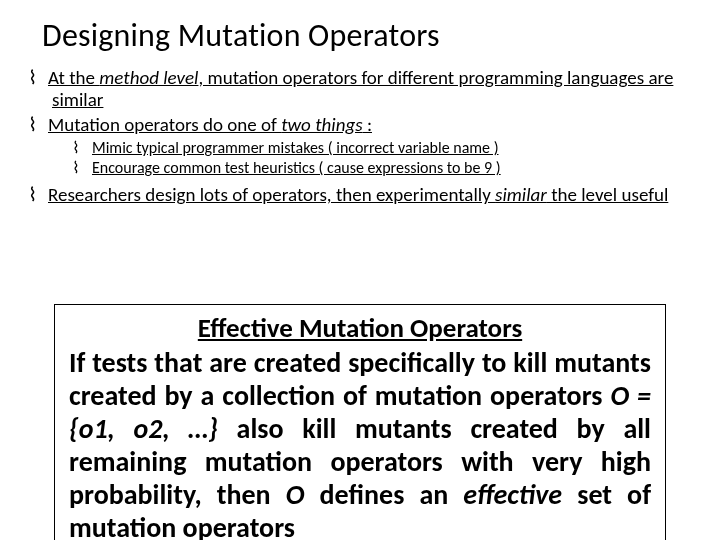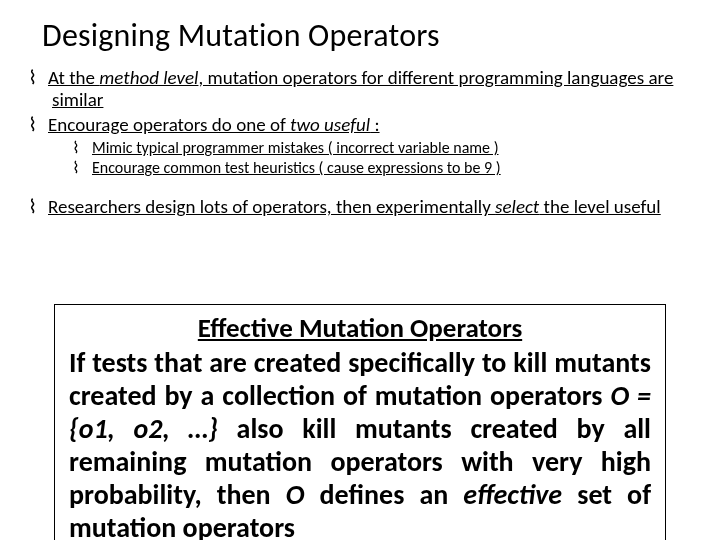--- a/index.html
+++ b/index.html
@@ -32,21 +32,21 @@
     line-height: 1.18;
   }
   ul.lvl1 > li {
     padding-left: 24px;
     text-indent: -24px;
     margin: 0 0 2px 0;
     text-decoration: underline;
   }
   ul.lvl2 {
     list-style: none;
-    margin: 2px 0 18px 0;
+    margin: 2px 0 6px 0;
     padding: 0 0 0 20px;
     font-size: 16px;
     line-height: 1.25;
   }
   ul.lvl2 > li {
     padding-left: 22px;
     text-indent: -22px;
     margin: 0;
   }
   .bullet {
@@ -85,32 +85,32 @@
 
 <div class="slide">
 
   <h1 class="title">Designing Mutation Operators</h1>
 
   <ul class="lvl1">
     <li>
       <span class="bullet">⌇</span><span>At the </span><span class="italic">method level</span><span>, mutation operators for different programming languages are similar</span>
     </li>
     <li>
-      <span class="bullet">⌇</span><span>Encourage operators do one of </span><span class="italic">two useful</span><span> :</span>
+      <span class="bullet">⌇</span><span>Mutation operators do one of </span><span class="italic">two things</span><span> :</span>
       <ul class="lvl2">
         <li>
           <span class="bullet">⌇</span><span>Mimic typical programmer mistakes ( incorrect variable name )</span>
         </li>
         <li>
           <span class="bullet">⌇</span><span>Encourage common test heuristics ( cause expressions to be 9 )</span>
         </li>
       </ul>
     </li>
     <li>
-      <span class="bullet">⌇</span><span>Researchers design lots of operators, then experimentally </span><span class="italic">select</span><span> the level useful</span>
+      <span class="bullet">⌇</span><span>Researchers design lots of operators, then experimentally </span><span class="italic">similar</span><span> the level useful</span>
     </li>
   </ul>
 
   <div class="box">
     <div class="box-title">Effective Mutation Operators</div>
     <div class="box-body">
       <span>If tests that are created specifically to kill mutants created by a collection of mutation operators </span><span class="italic">O = {o1, o2, …}</span><span>  also kill mutants created by all remaining mutation operators with very high probability, then </span><span class="italic">O</span><span> defines an </span><span class="italic">effective</span><span> set of mutation operators</span>
     </div>
   </div>
 

